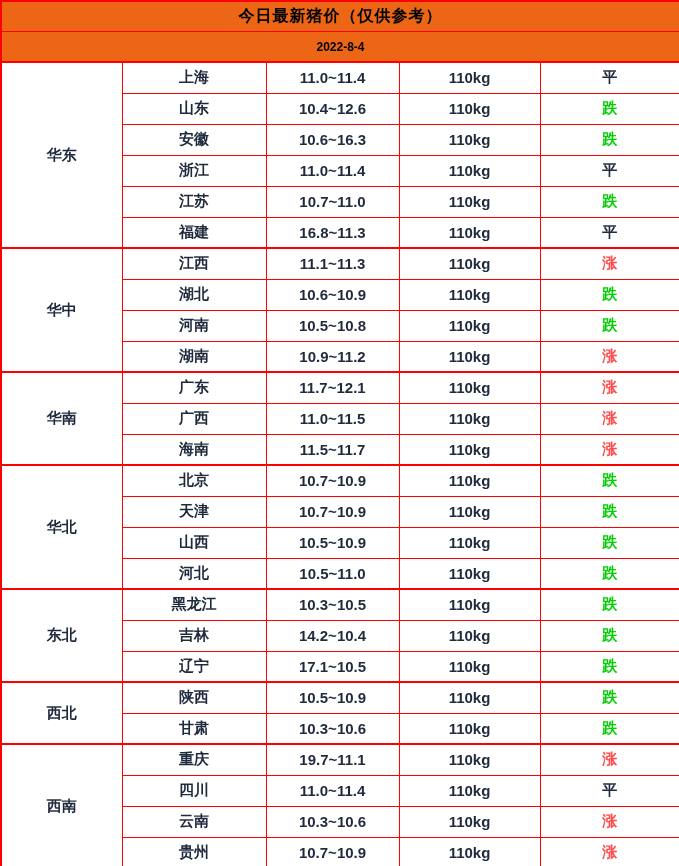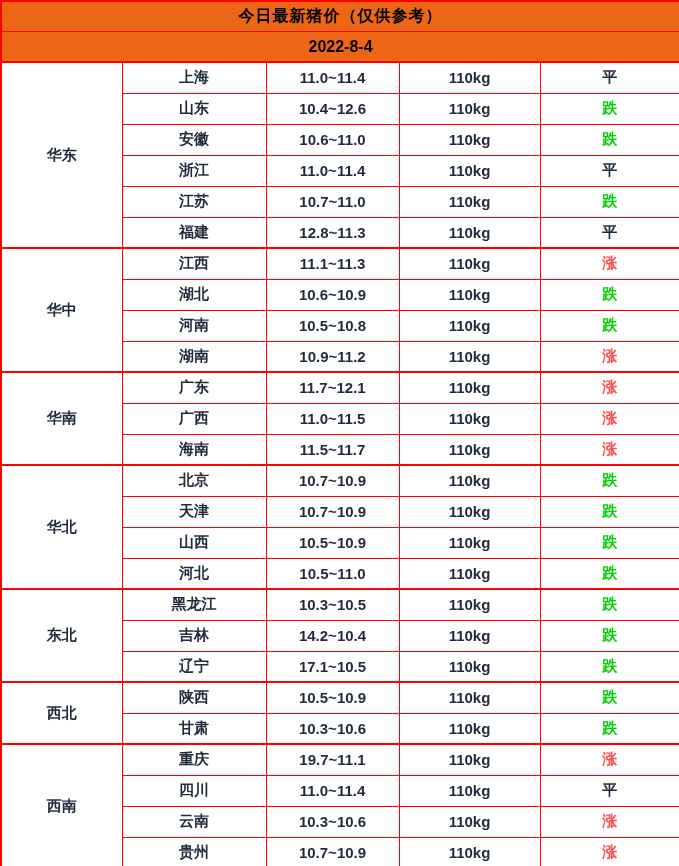--- a/index.html
+++ b/index.html
@@ -33,21 +33,21 @@
   }
   tr.header-row td,
   tr.date-row td {
     background: var(--header-bg, #ec6615);
     color: var(--header-text, #000000);
     height: 29px;
     font-size: 16px;
     letter-spacing: 1px;
   }
   tr.date-row td {
-    font-size: 16px;
+    font-size: 12px;
     letter-spacing: 0;
   }
   tr.body-row {
     height: 31px;
   }
   tr.group-first td {
     border-top-width: 2px;
     margin-left: 10px;
   }
   td.region-cell {
@@ -83,39 +83,39 @@
         <td class="trend-cell" style="color: rgb(31, 42, 60);">平</td>
       </tr>
       <tr class="body-row">
         <td>山东</td>
         <td>10.4~12.6</td>
         <td>110kg</td>
         <td class="trend-cell" style="color: rgb(0, 208, 0);">跌</td>
       </tr>
       <tr class="body-row">
         <td>安徽</td>
-        <td>10.6~11.0</td>
+        <td>10.6~16.3</td>
         <td>110kg</td>
         <td class="trend-cell" style="color: rgb(0, 208, 0);">跌</td>
       </tr>
       <tr class="body-row">
         <td>浙江</td>
         <td>11.0~11.4</td>
         <td>110kg</td>
         <td class="trend-cell" style="color: rgb(31, 42, 60);">平</td>
       </tr>
       <tr class="body-row">
         <td>江苏</td>
         <td>10.7~11.0</td>
         <td>110kg</td>
         <td class="trend-cell" style="color: rgb(0, 208, 0);">跌</td>
       </tr>
       <tr class="body-row">
         <td>福建</td>
-        <td>12.8~11.3</td>
+        <td>16.8~11.3</td>
         <td>110kg</td>
         <td class="trend-cell" style="color: rgb(31, 42, 60);">平</td>
       </tr>
       <tr class="body-row group-first">
         <td rowspan="4" class="region-cell">华中</td>
         <td>江西</td>
         <td>11.1~11.3</td>
         <td>110kg</td>
         <td class="trend-cell" style="color: rgb(255, 77, 77);">涨</td>
       </tr>

